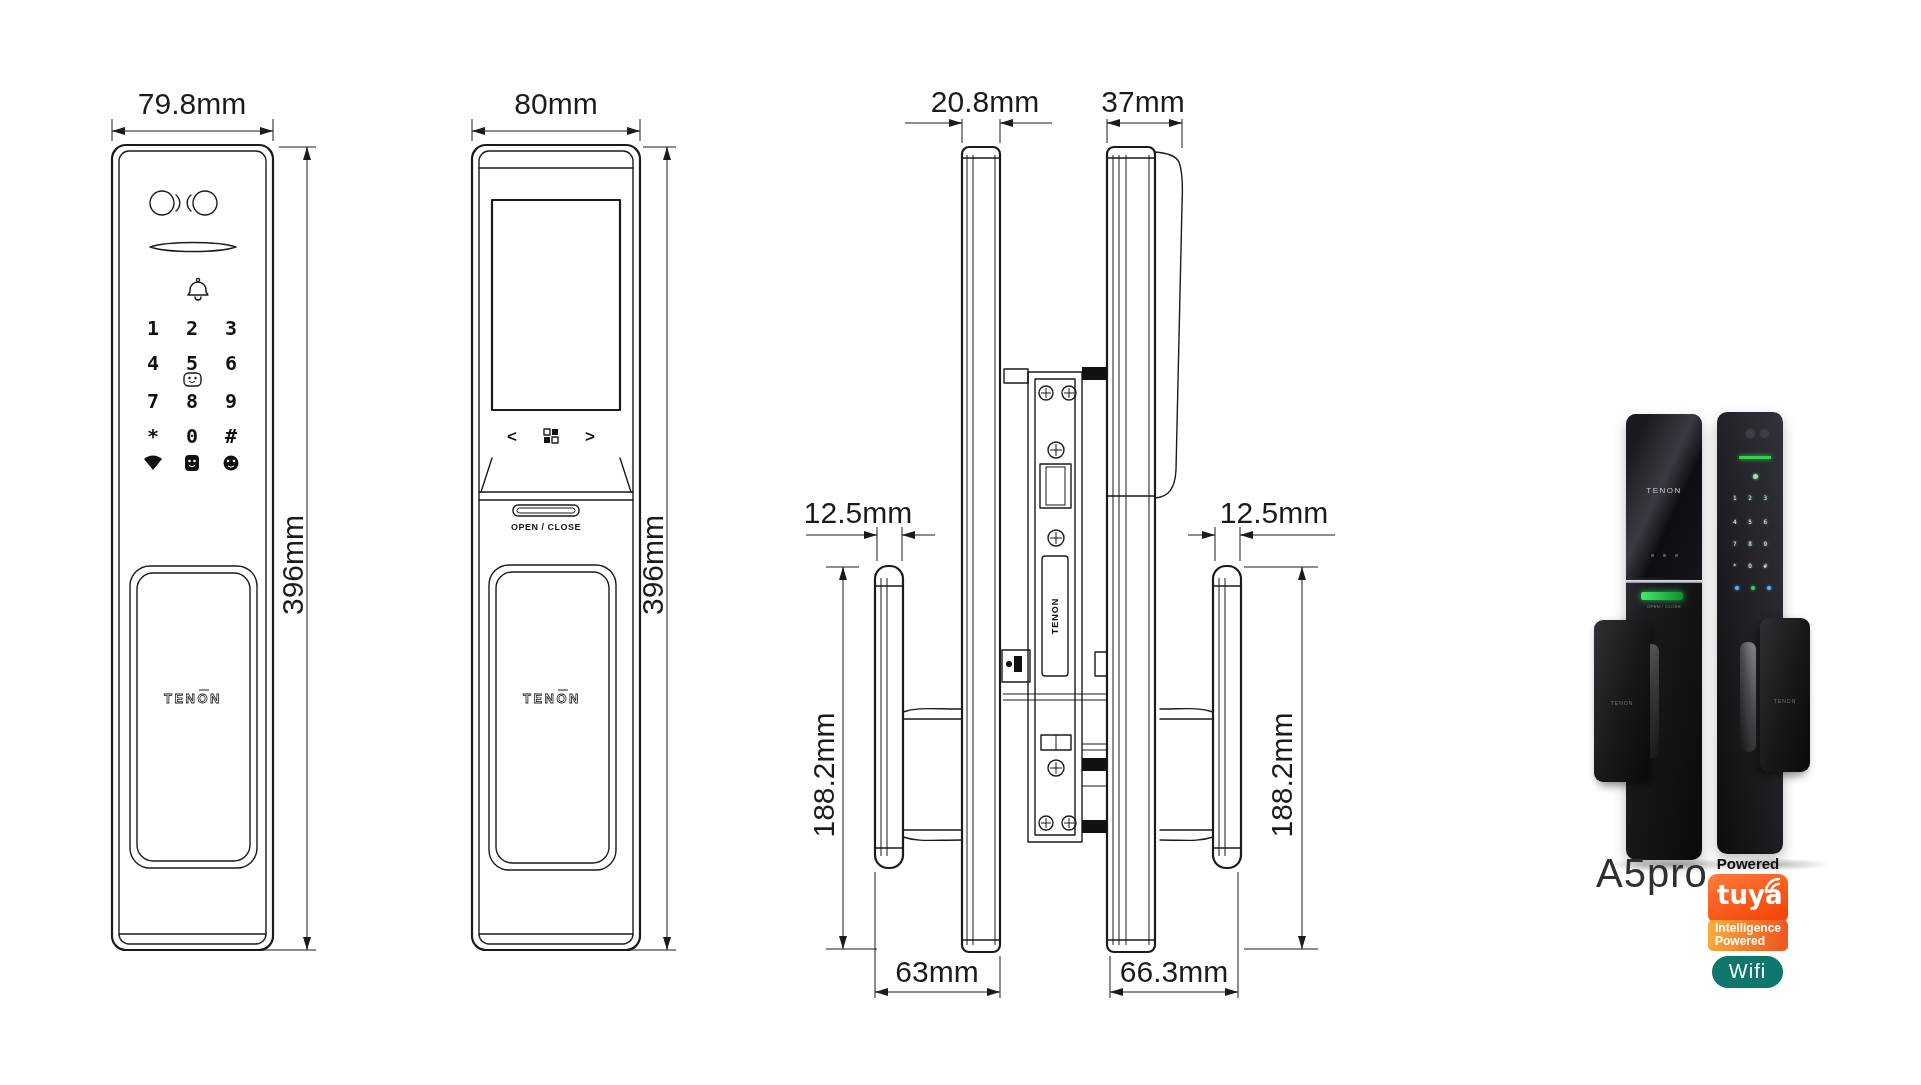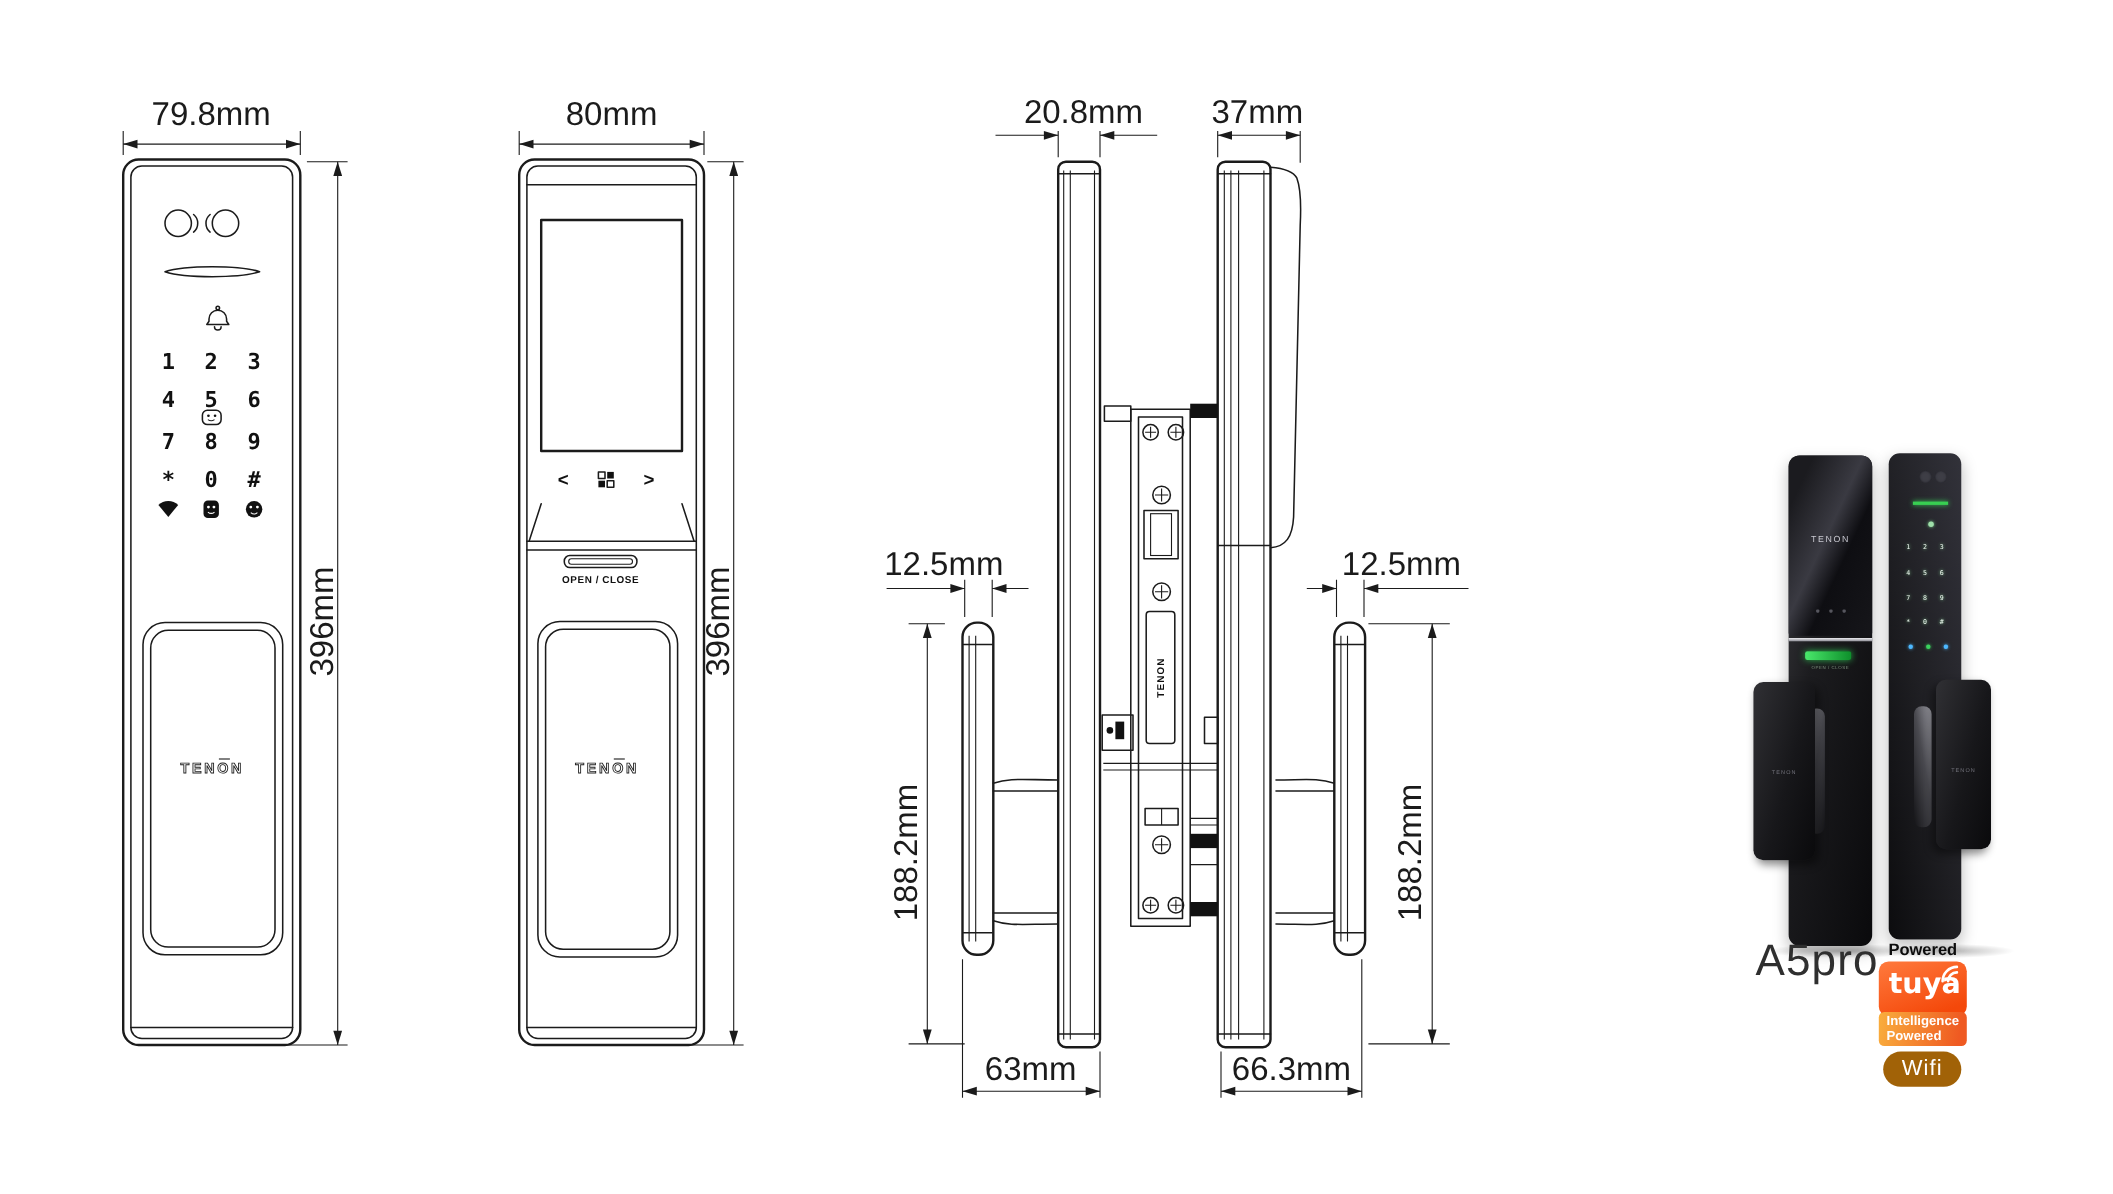--- a/index.html
+++ b/index.html
@@ -54,21 +54,21 @@
   .model{position:absolute;font-size:40px;color:#2f2f2f;letter-spacing:1px;}
   .poweredby{position:absolute;width:80px;text-align:center;font-size:15px;font-weight:bold;color:#0c0c0c;}
   .tuyabox{position:absolute;width:80px;height:50px;border-radius:9px;
     background:linear-gradient(160deg,#ff7a3d 0%,#f4480a 85%);}
   .tuyatext{position:absolute;left:9px;top:6px;font-family:"DejaVu Sans",sans-serif;font-weight:bold;
     font-size:26px;color:#fff;letter-spacing:0px;}
   .tuyawaves{position:absolute;right:5px;top:3px;}
   .intelbox{position:absolute;width:80px;height:31px;border-radius:5px;padding:2px 0 0 7px;box-sizing:border-box;
     background:linear-gradient(100deg,#f9ae3d 0%,#ef5a22 90%);}
   .intelbox div{font-size:12px;line-height:13px;font-weight:bold;color:#fff;}
-  .wifipill{position:absolute;width:71px;height:32px;border-radius:16px;background:#a16207;
+  .wifipill{position:absolute;width:71px;height:32px;border-radius:16px;background:#0f766e;
     color:#fff;font-size:20px;letter-spacing:1px;text-align:center;line-height:31px;}
 </style>
 </head>
 <body>
 
 <div id="app">
 
 <svg id="drawing" width="1921" height="1085" viewBox="0 0 1921 1085">
 
   <g>

